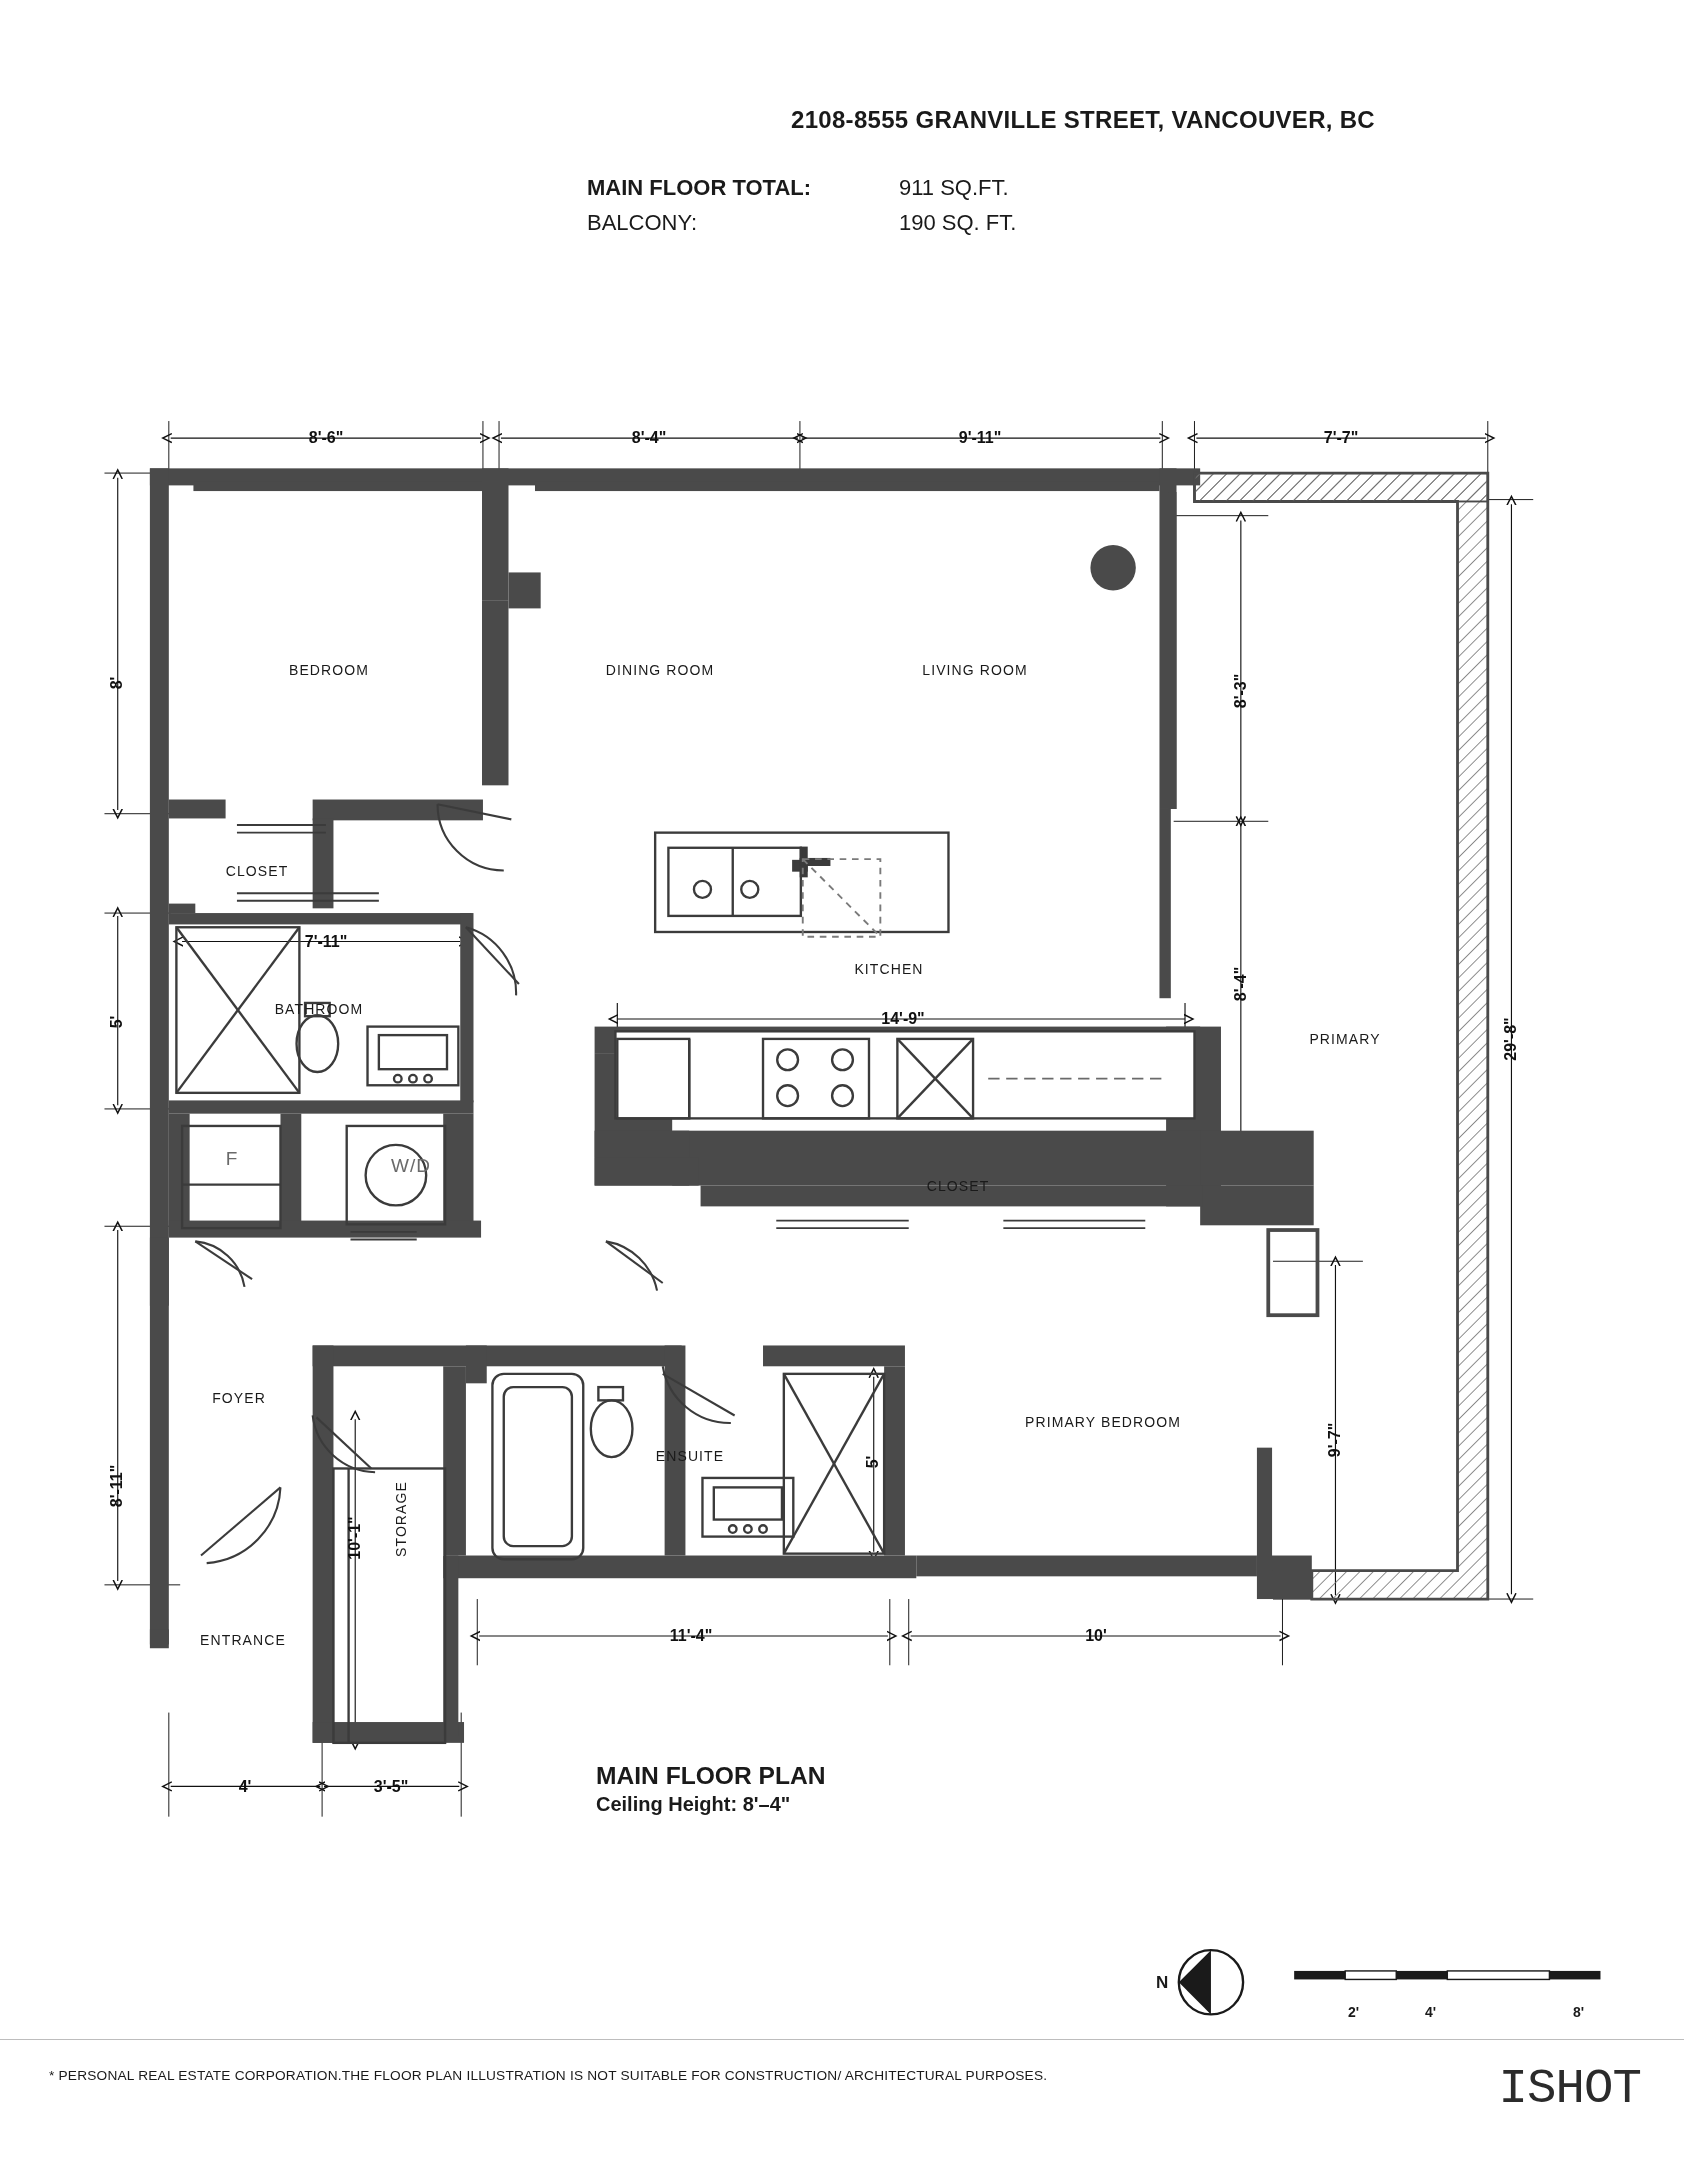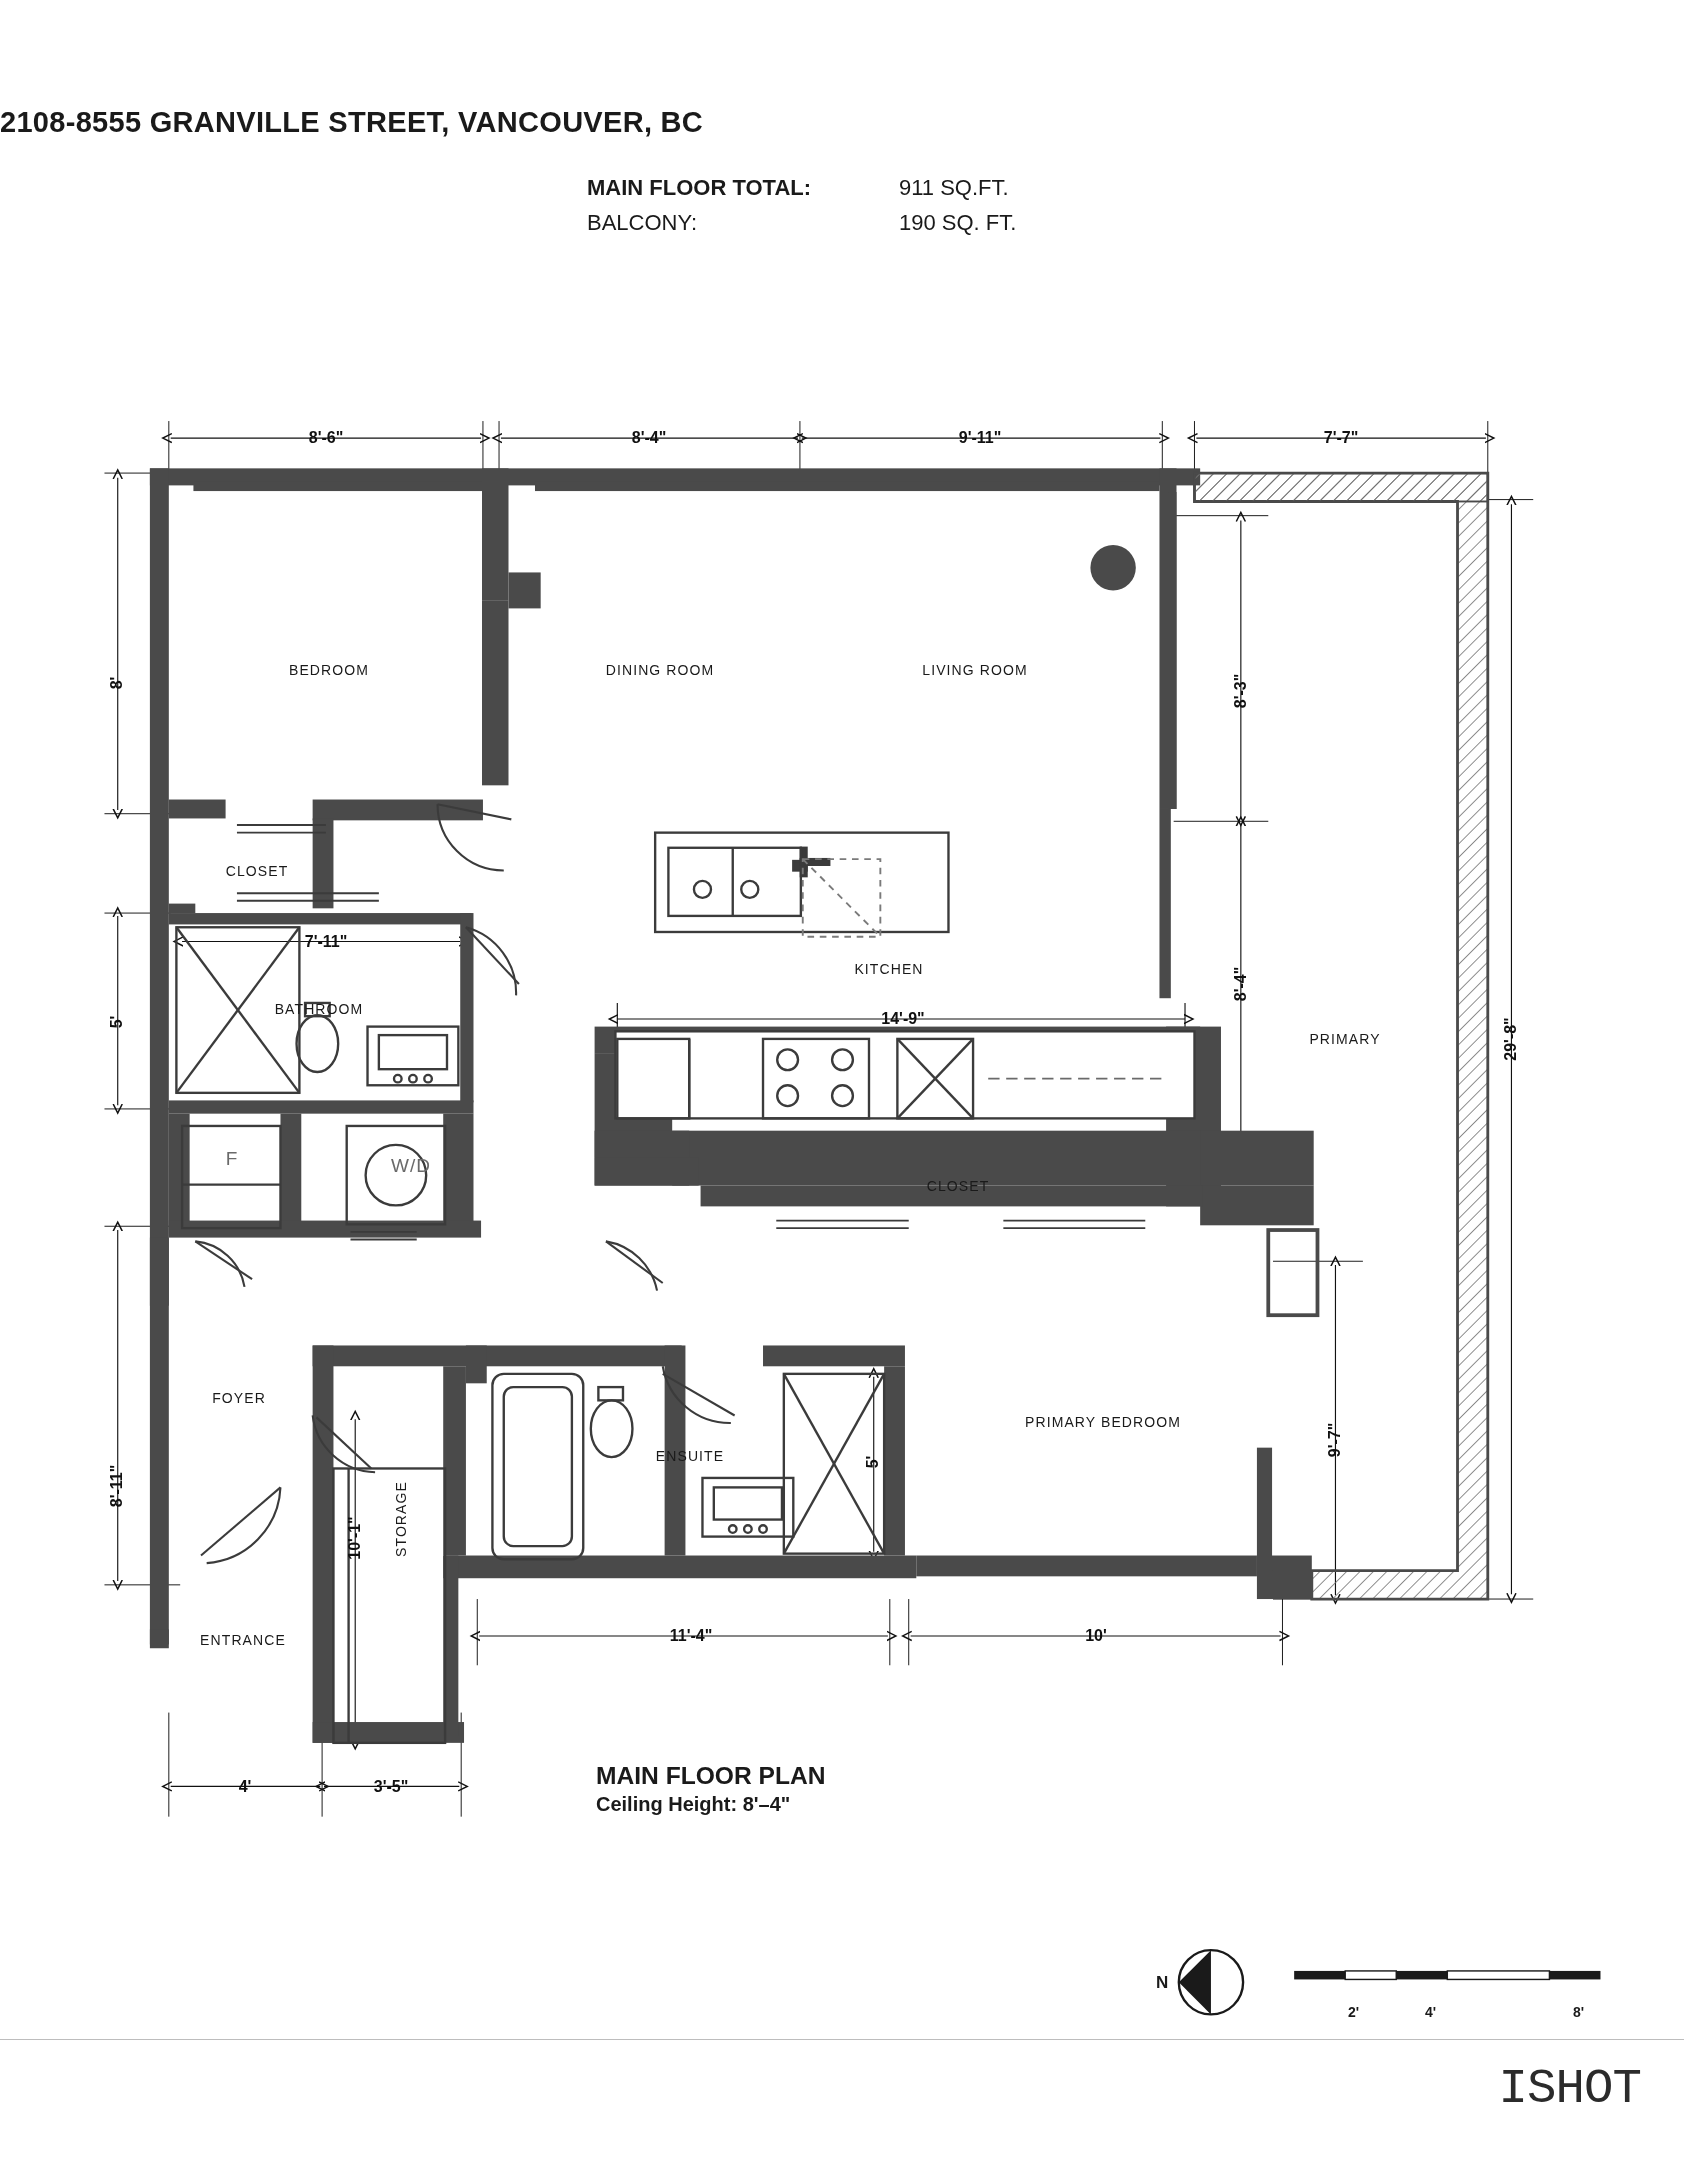--- a/index.html
+++ b/index.html
@@ -15,22 +15,22 @@
     color: #1a1a1a;
     overflow: hidden;
   }
 
   
   .title {
     position: absolute;
     top: 106px;
     left: 0;
     width: 1375px;
-    text-align: left;
-    font-size: 29px;
+    text-align: right;
+    font-size: 24px;
     font-weight: bold;
     letter-spacing: 0.3px;
   }
   .summary {
     position: absolute;
     top: 175px;
     left: 587px;
     font-size: 22px;
   }
   .summary .row {
@@ -476,15 +476,16 @@
     <rect x="290" y="38" width="108" height="9" fill="#ffffff" stroke="#1a1a1a" stroke-width="1.5"></rect>
     <rect x="398" y="38" width="54" height="9"></rect>
   </g>
 </svg>
 <div class="scalebar-label" style="left:1348px;top:2004px;">2'</div>
 <div class="scalebar-label" style="left:1425px;top:2004px;">4'</div>
 <div class="scalebar-label" style="left:1573px;top:2004px;">8'</div>
 
 <div class="footer-rule"></div>
 <div class="disclaimer">
+  <div>* PERSONAL REAL ESTATE CORPORATION.THE FLOOR PLAN ILLUSTRATION IS NOT SUITABLE FOR CONSTRUCTION/ ARCHITECTURAL PURPOSES.</div>
 </div>
 <div class="logo">ISHOT</div>
 
 
 </body></html>

